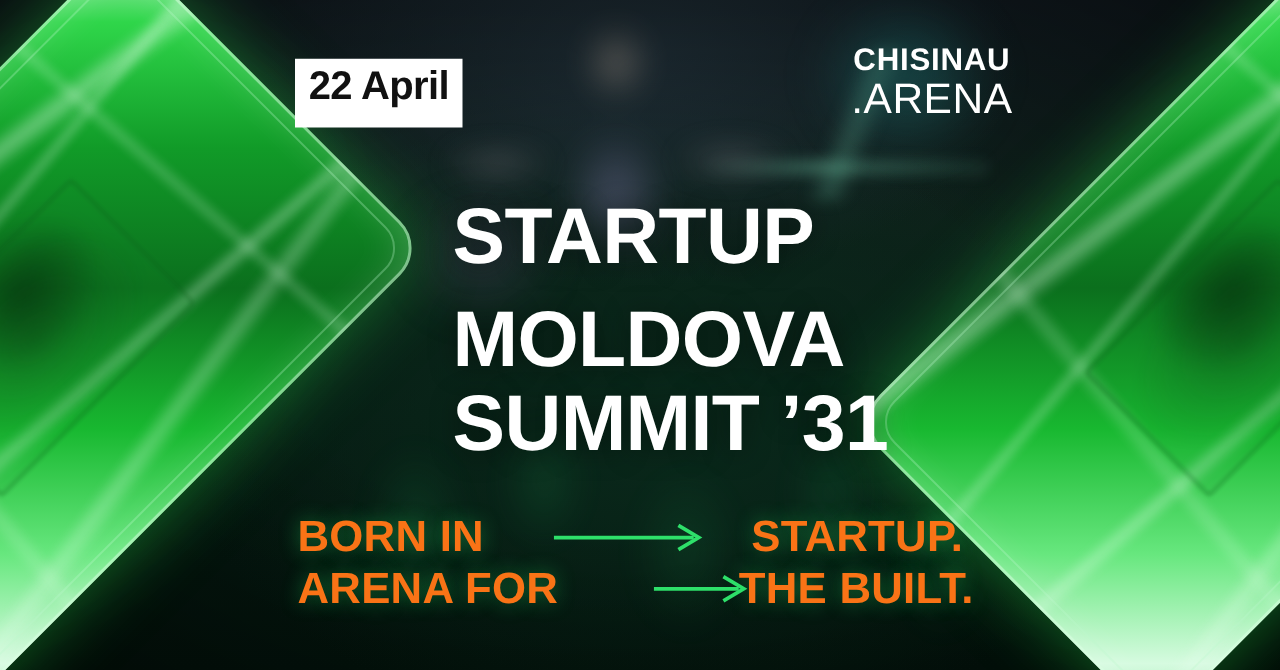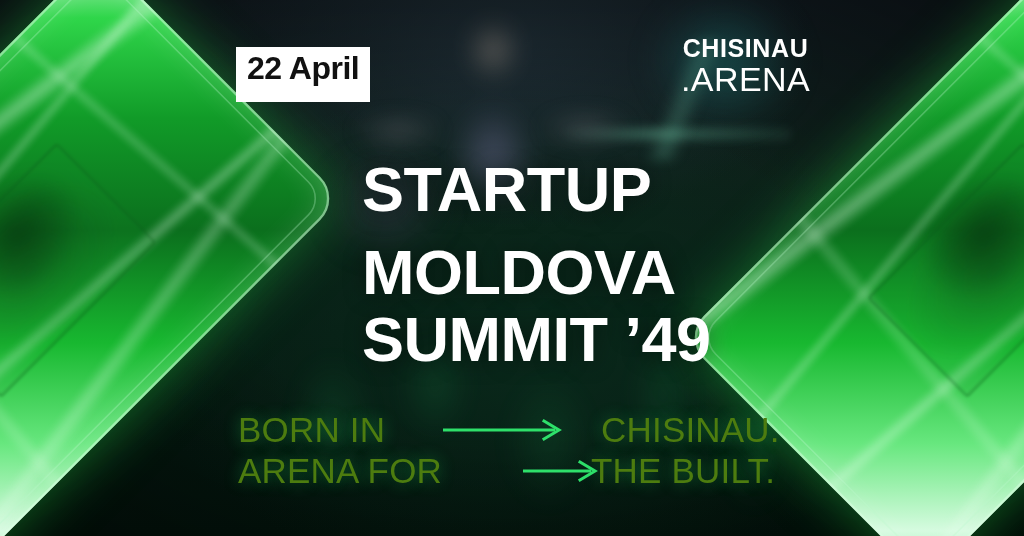--- a/index.html
+++ b/index.html
@@ -221,23 +221,23 @@
     letter-spacing: -0.5px;
     text-shadow: 0 2px 22px rgba(0,0,0,0.45);
   }
   .headline span { display: block; }
   .headline .l2 { margin-top: 20px; }
   .headline .l3 { margin-top: 4px; }
 
   .tagline {
     position: absolute;
     left: 238px; top: 409px;
-    color: #4d7c0f;
+    color: #f97316;
     font-size: 35px;
-    font-weight: 400;
+    font-weight: 700;
     letter-spacing: 0.2px;
     line-height: 1.0;
     text-shadow: 0 0 16px rgba(36,220,100,0.45);
   }
   .tag-row {
     display: flex;
     align-items: center;
     height: 41px;
   }
   .tag-left {
@@ -304,34 +304,34 @@
   <div class="date-badge">22 April</div>
 
   <div class="venue-logo">
     <span class="venue-top">CHISINAU</span>
     <span class="venue-bottom">.ARENA</span>
   </div>
 
   <div class="headline">
     <span class="l1">STARTUP</span>
     <span class="l2">MOLDOVA</span>
-    <span class="l3">SUMMIT ’49</span>
+    <span class="l3">SUMMIT ’31</span>
   </div>
 
   <div class="tagline">
 
     <div class="tag-row row1">
       <div class="tag-left">BORN IN</div>
       <div class="tag-arrow long">
         <svg width="122" height="24" viewBox="0 0 122 24" fill="none" aria-hidden="true">
           <path d="M0 12 H112" stroke="#2ee06a" stroke-width="3"></path>
           <path d="M101 3 L116 12 L101 21" stroke="#2ee06a" stroke-width="3" fill="none" stroke-linecap="square" stroke-linejoin="miter"></path>
         </svg>
       </div>
-      <div class="tag-right">CHISINAU.</div>
+      <div class="tag-right">STARTUP.</div>
     </div>
 
     <div class="tag-row row2">
       <div class="tag-left">ARENA FOR</div>
       <div class="tag-arrow short">
         <svg width="78" height="24" viewBox="0 0 78 24" fill="none" aria-hidden="true">
           <path d="M0 12 H68" stroke="#2ee06a" stroke-width="3"></path>
           <path d="M57 3 L72 12 L57 21" stroke="#2ee06a" stroke-width="3" fill="none" stroke-linecap="square" stroke-linejoin="miter"></path>
         </svg>
       </div>

